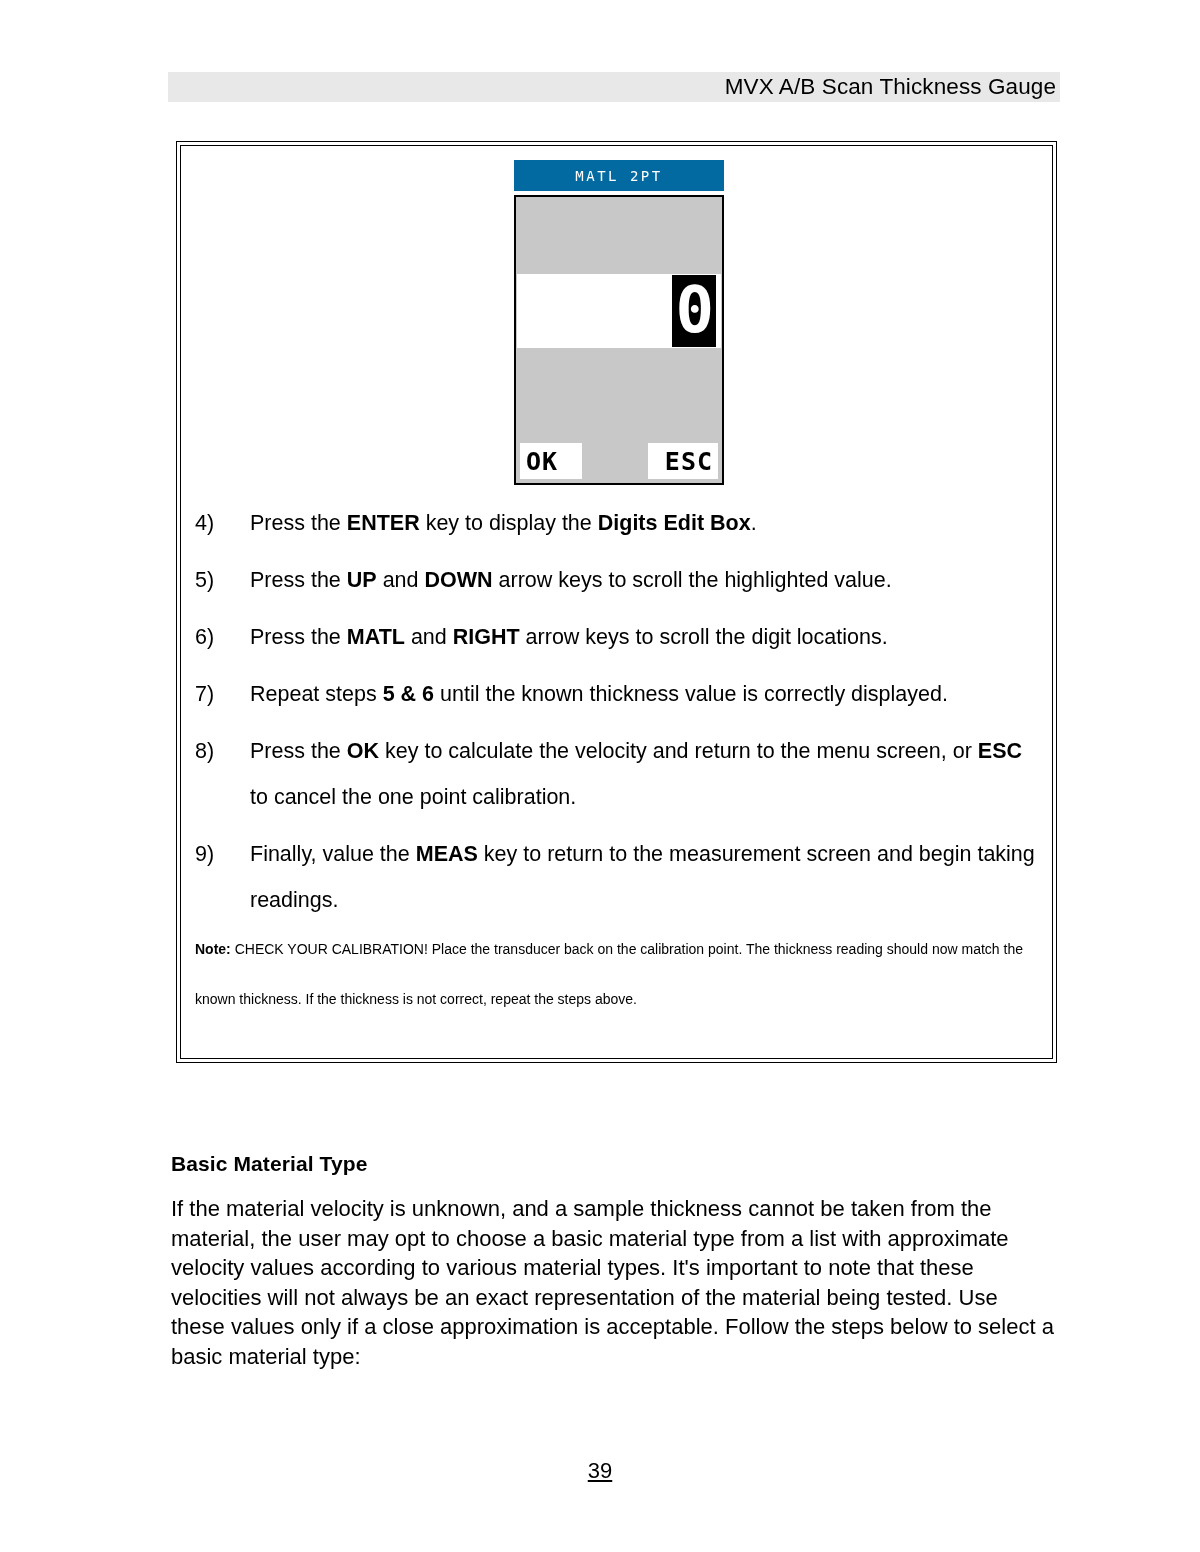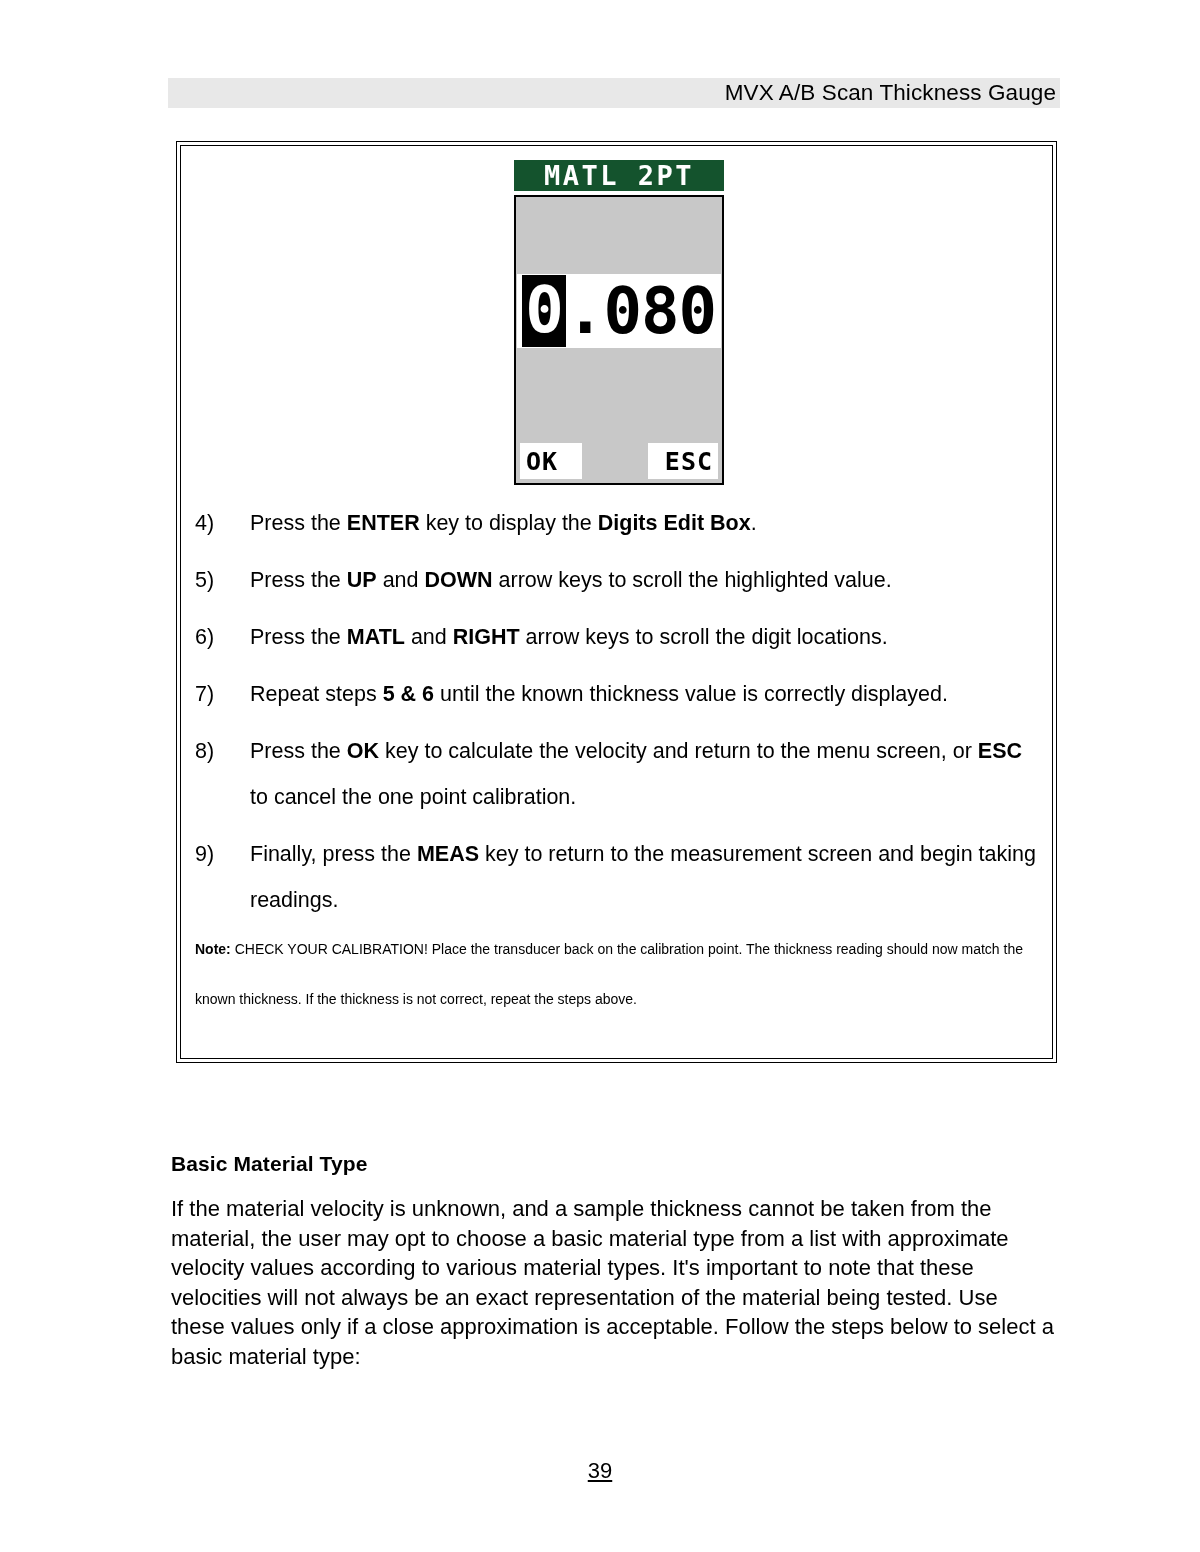--- a/index.html
+++ b/index.html
@@ -13,21 +13,21 @@
     position: relative;
     font-family: "Liberation Sans", sans-serif;
     color: #000000;
     -webkit-font-smoothing: antialiased;
   }
 
   
   .page-header {
     position: absolute;
     left: 168px;
-    top: 78px;
+    top: 72px;
     width: 892px;
     height: 30px;
     background: #e8e8e8;
     display: flex;
     align-items: center;
     justify-content: flex-end;
   }
   .page-header .hdr-text {
     font-size: 22.5px;
     letter-spacing: 0.1px;
@@ -63,25 +63,25 @@
     top: 18px;
     width: 210px;
     height: 325px;
   }
   .lcd-titlebar {
     position: absolute;
     left: 0;
     top: 0;
     width: 100%;
     height: 31px;
-    background: #14532d;
+    background: #0369a1;
     color: #ffffff;
     font-family: "DejaVu Sans Mono", monospace;
-    font-size: 27px;
-    font-weight: bold;
+    font-size: 14px;
+    font-weight: normal;
     letter-spacing: 2.5px;
     display: flex;
     align-items: center;
     justify-content: center;
     box-sizing: border-box;
   }
   .lcd-body {
     position: absolute;
     left: 0;
     top: 35px;
@@ -217,21 +217,21 @@
 </div>
 
 <div class="framed-box">
   <div class="framed-box-inner"></div>
 
   <div class="lcd">
     <div class="lcd-titlebar">MATL 2PT</div>
     <div class="lcd-body">
       <div class="lcd-valuestrip">
         <div class="lcd-digits">
-          <span class="digit-highlighted">0</span><span class="digit-plain">.080</span>
+          <span class="digit-highlighted">0</span>
         </div>
       </div>
       <div class="lcd-btn lcd-btn-ok">OK</div>
       <div class="lcd-btn lcd-btn-esc">ESC</div>
     </div>
   </div>
 
   <div class="steps" id="steps-root">
       <div class="step">
         <div class="step-num">4)</div>
@@ -248,21 +248,21 @@
       <div class="step">
         <div class="step-num">7)</div>
         <div class="step-text"><span>Repeat steps </span><b>5 &amp; 6</b><span> until the known thickness value is correctly displayed.</span></div>
       </div>
       <div class="step">
         <div class="step-num">8)</div>
         <div class="step-text"><span>Press the </span><b>OK</b><span> key to calculate the velocity and return to the menu screen, or </span><b>ESC</b><span> to cancel the one point calibration.</span></div>
       </div>
       <div class="step">
         <div class="step-num">9)</div>
-        <div class="step-text"><span>Finally, press the </span><b>MEAS</b><span> key to return to the measurement screen and begin taking readings.</span></div>
+        <div class="step-text"><span>Finally, value the </span><b>MEAS</b><span> key to return to the measurement screen and begin taking readings.</span></div>
       </div>
     </div>
 
   <div class="note-para">
     <b>Note:</b><span>  CHECK YOUR CALIBRATION!  Place the transducer back on the calibration point.  The thickness reading should now match the known thickness.  If the thickness is not correct, repeat the steps above.</span>
   </div>
 </div>
 
 <div class="section-heading">Basic Material Type</div>
 <div class="section-body">If the material velocity is unknown, and a sample thickness cannot be taken from the material, the user may opt to choose a basic material type from a list with approximate velocity values according to various material types.  It's important to note that these velocities will not always be an exact representation of the material being tested.  Use these values only if a close approximation is acceptable.  Follow the steps below to select a basic material type:</div>

